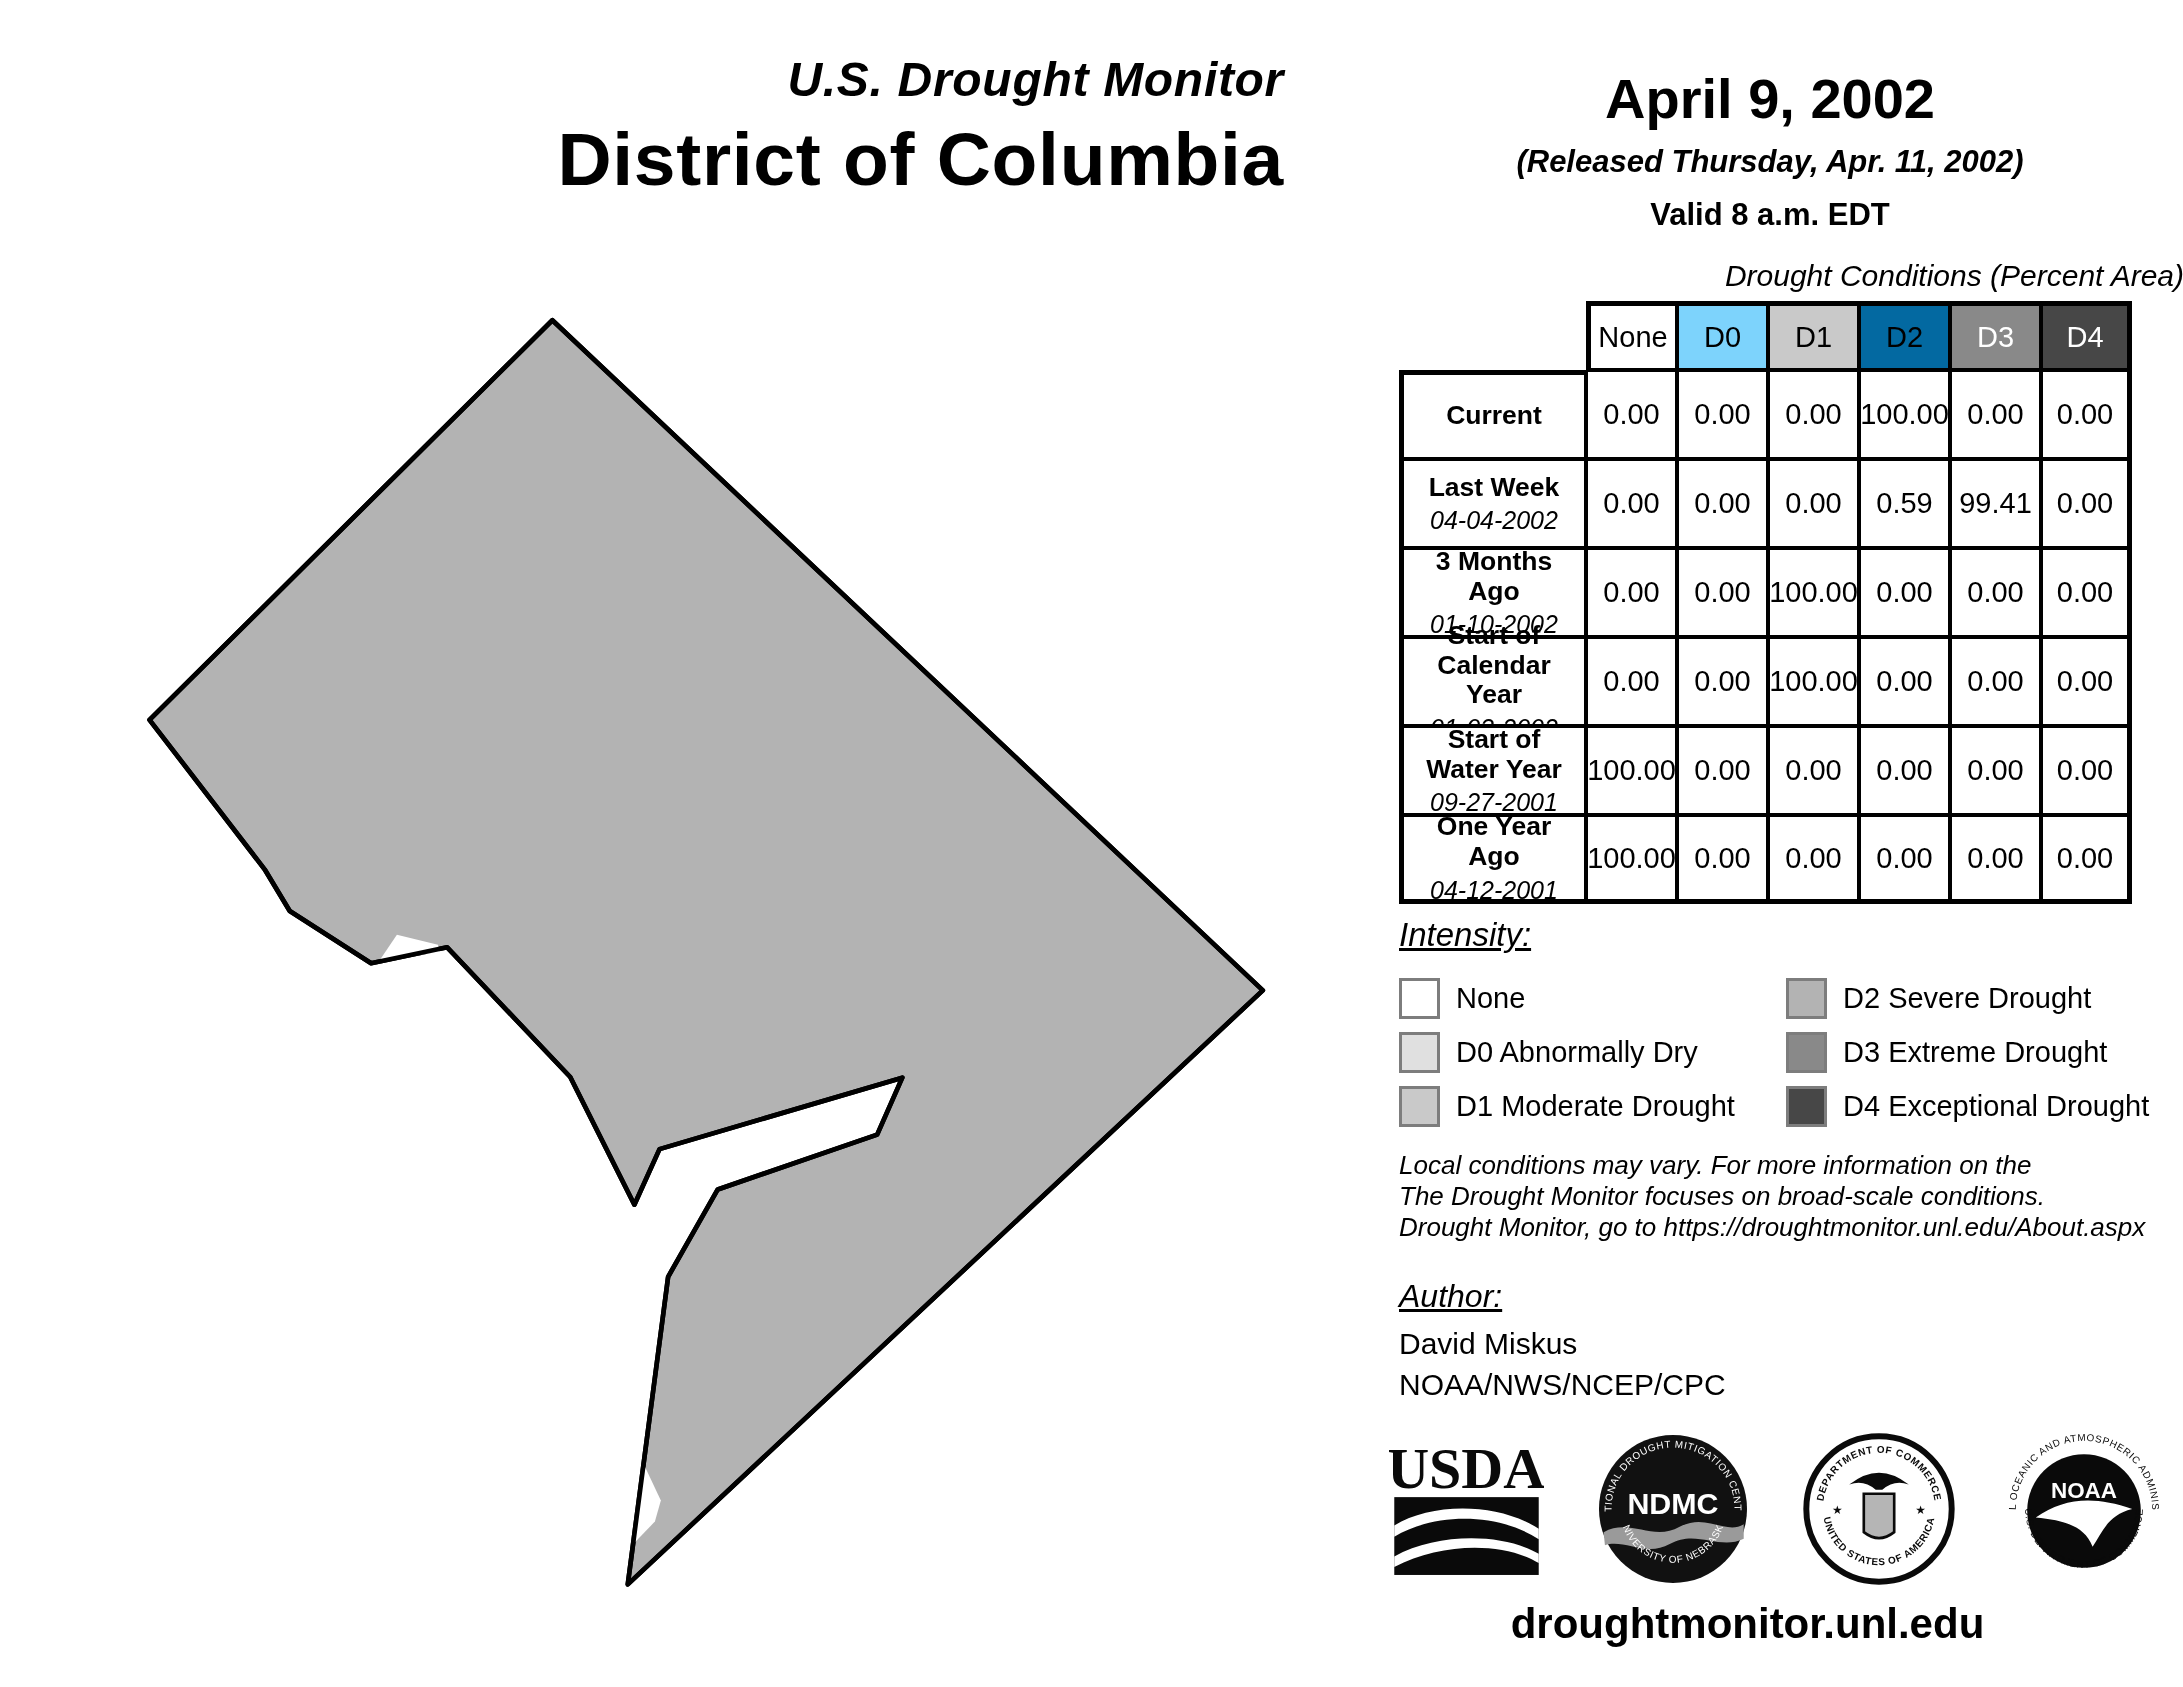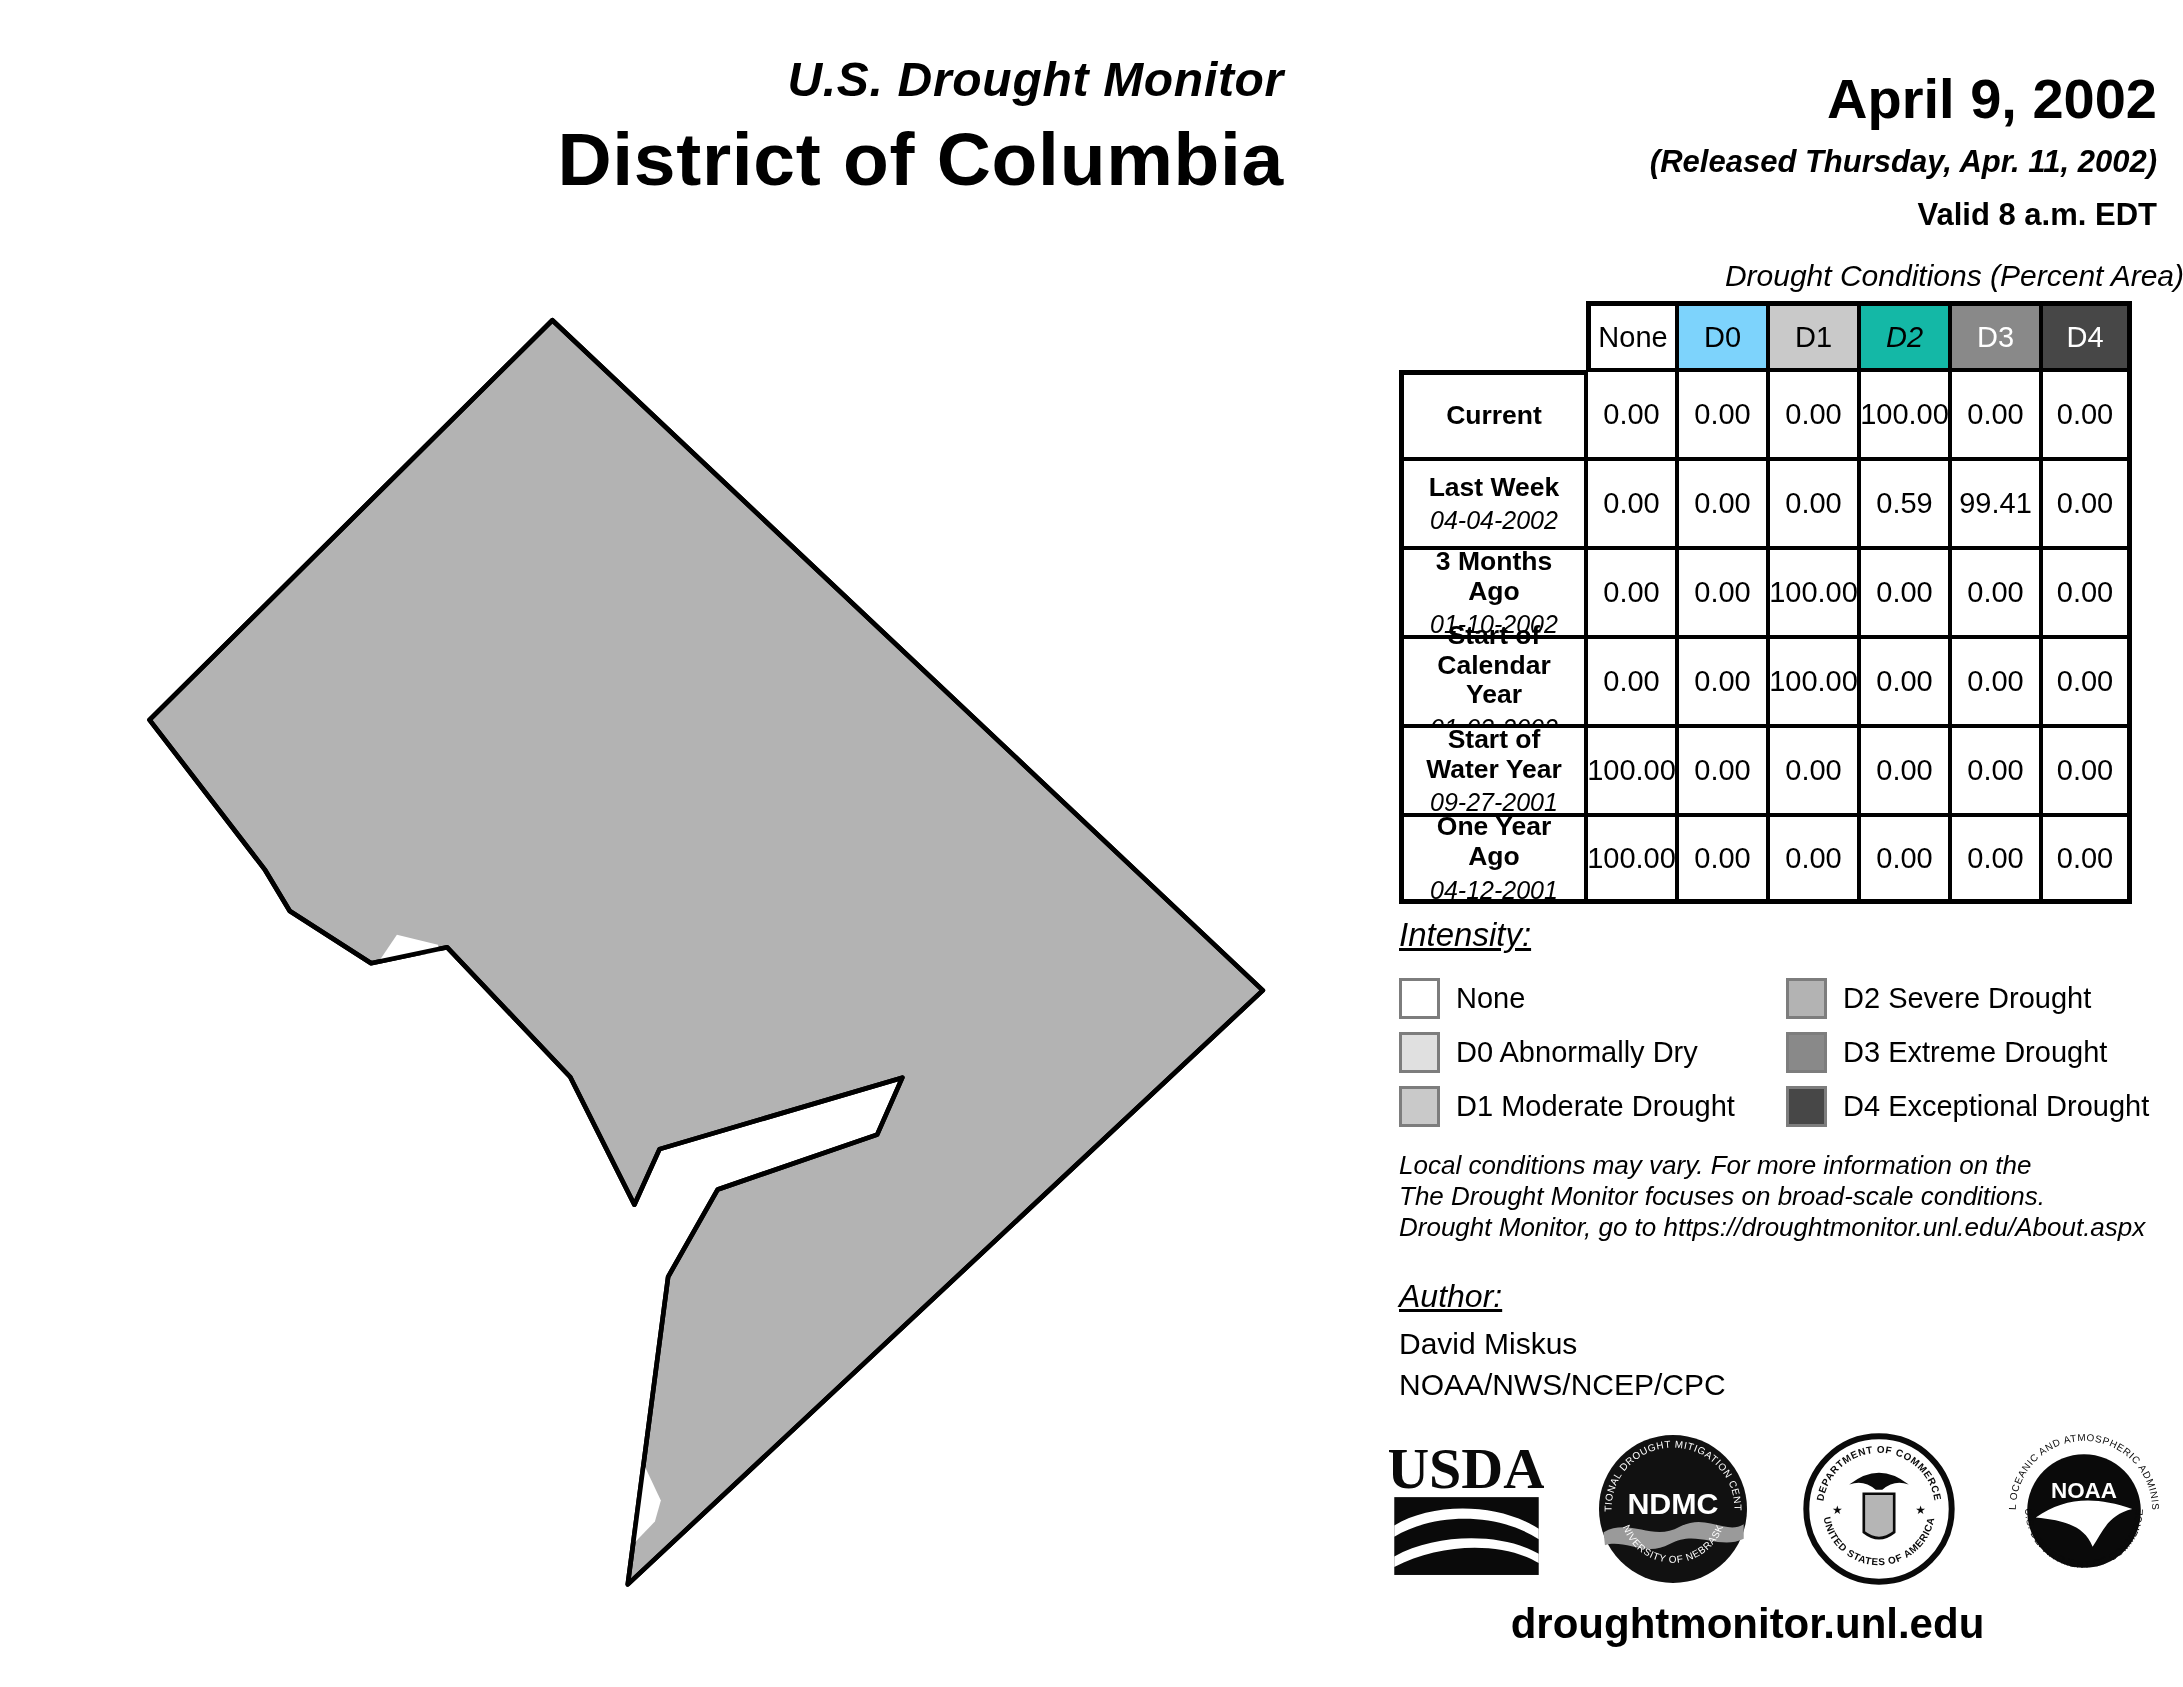--- a/index.html
+++ b/index.html
@@ -5,21 +5,21 @@
   html,body{margin:0;padding:0;background:#fff;}
   #canvas{position:relative;width:2183px;height:1687px;background:#fff;overflow:hidden;
           font-family:"Liberation Sans", sans-serif;color:#000;}
 
   
   .hdr-left{position:absolute;left:93px;top:52px;width:1191px;text-align:right;}
   .hdr-left .l1{font-size:48px;font-weight:bold;font-style:italic;letter-spacing:0.7px;}
   .hdr-left .l2{font-size:75px;font-weight:bold;margin-top:9.3px;letter-spacing:0.7px;}
 
   
-  .hdr-right{position:absolute;left:1383px;top:66px;width:774px;text-align:right;}
+  .hdr-right{position:absolute;left:1383px;top:66px;width:774px;text-align:center;}
   .hdr-right .date{font-size:56px;font-weight:bold;}
   .hdr-right .released{font-size:31px;font-weight:bold;font-style:italic;margin-top:13.2px;}
   .hdr-right .valid{font-size:31px;font-weight:bold;margin-top:17px;}
 
   
   #map-svg{position:absolute;left:0;top:0;}
 
   
   .tbl-title{position:absolute;left:1542px;top:259px;width:642px;text-align:right;
              font-size:30px;font-style:italic;}
@@ -91,21 +91,21 @@
   </svg>
 
   <div class="tbl-title">Drought Conditions (Percent Area)</div>
 
   <div class="tbl">
 
     <div class="c corner"></div>
     <div class="c h ot ol" style="background-color: rgb(255, 255, 255);">None</div>
     <div class="c h ot" style="background-color: #7dd3fc;">D0</div>
     <div class="c h ot" style="background-color: rgb(201, 201, 201);">D1</div>
-    <div class="c h ot" style="background-color: #14b8a6; font-style: italic;">D2</div>
+    <div class="c h ot" style="background-color: #0369a1;">D2</div>
     <div class="c h wt ot" style="background-color: rgb(137, 137, 137);">D3</div>
     <div class="c h wt ot or" style="background-color: rgb(71, 71, 71);">D4</div>
 
     <div class="c rl ot ol">
       <span>Current</span>
 
     </div>
     <div class="c v">0.00</div>
     <div class="c v">0.00</div>
     <div class="c v">0.00</div>

